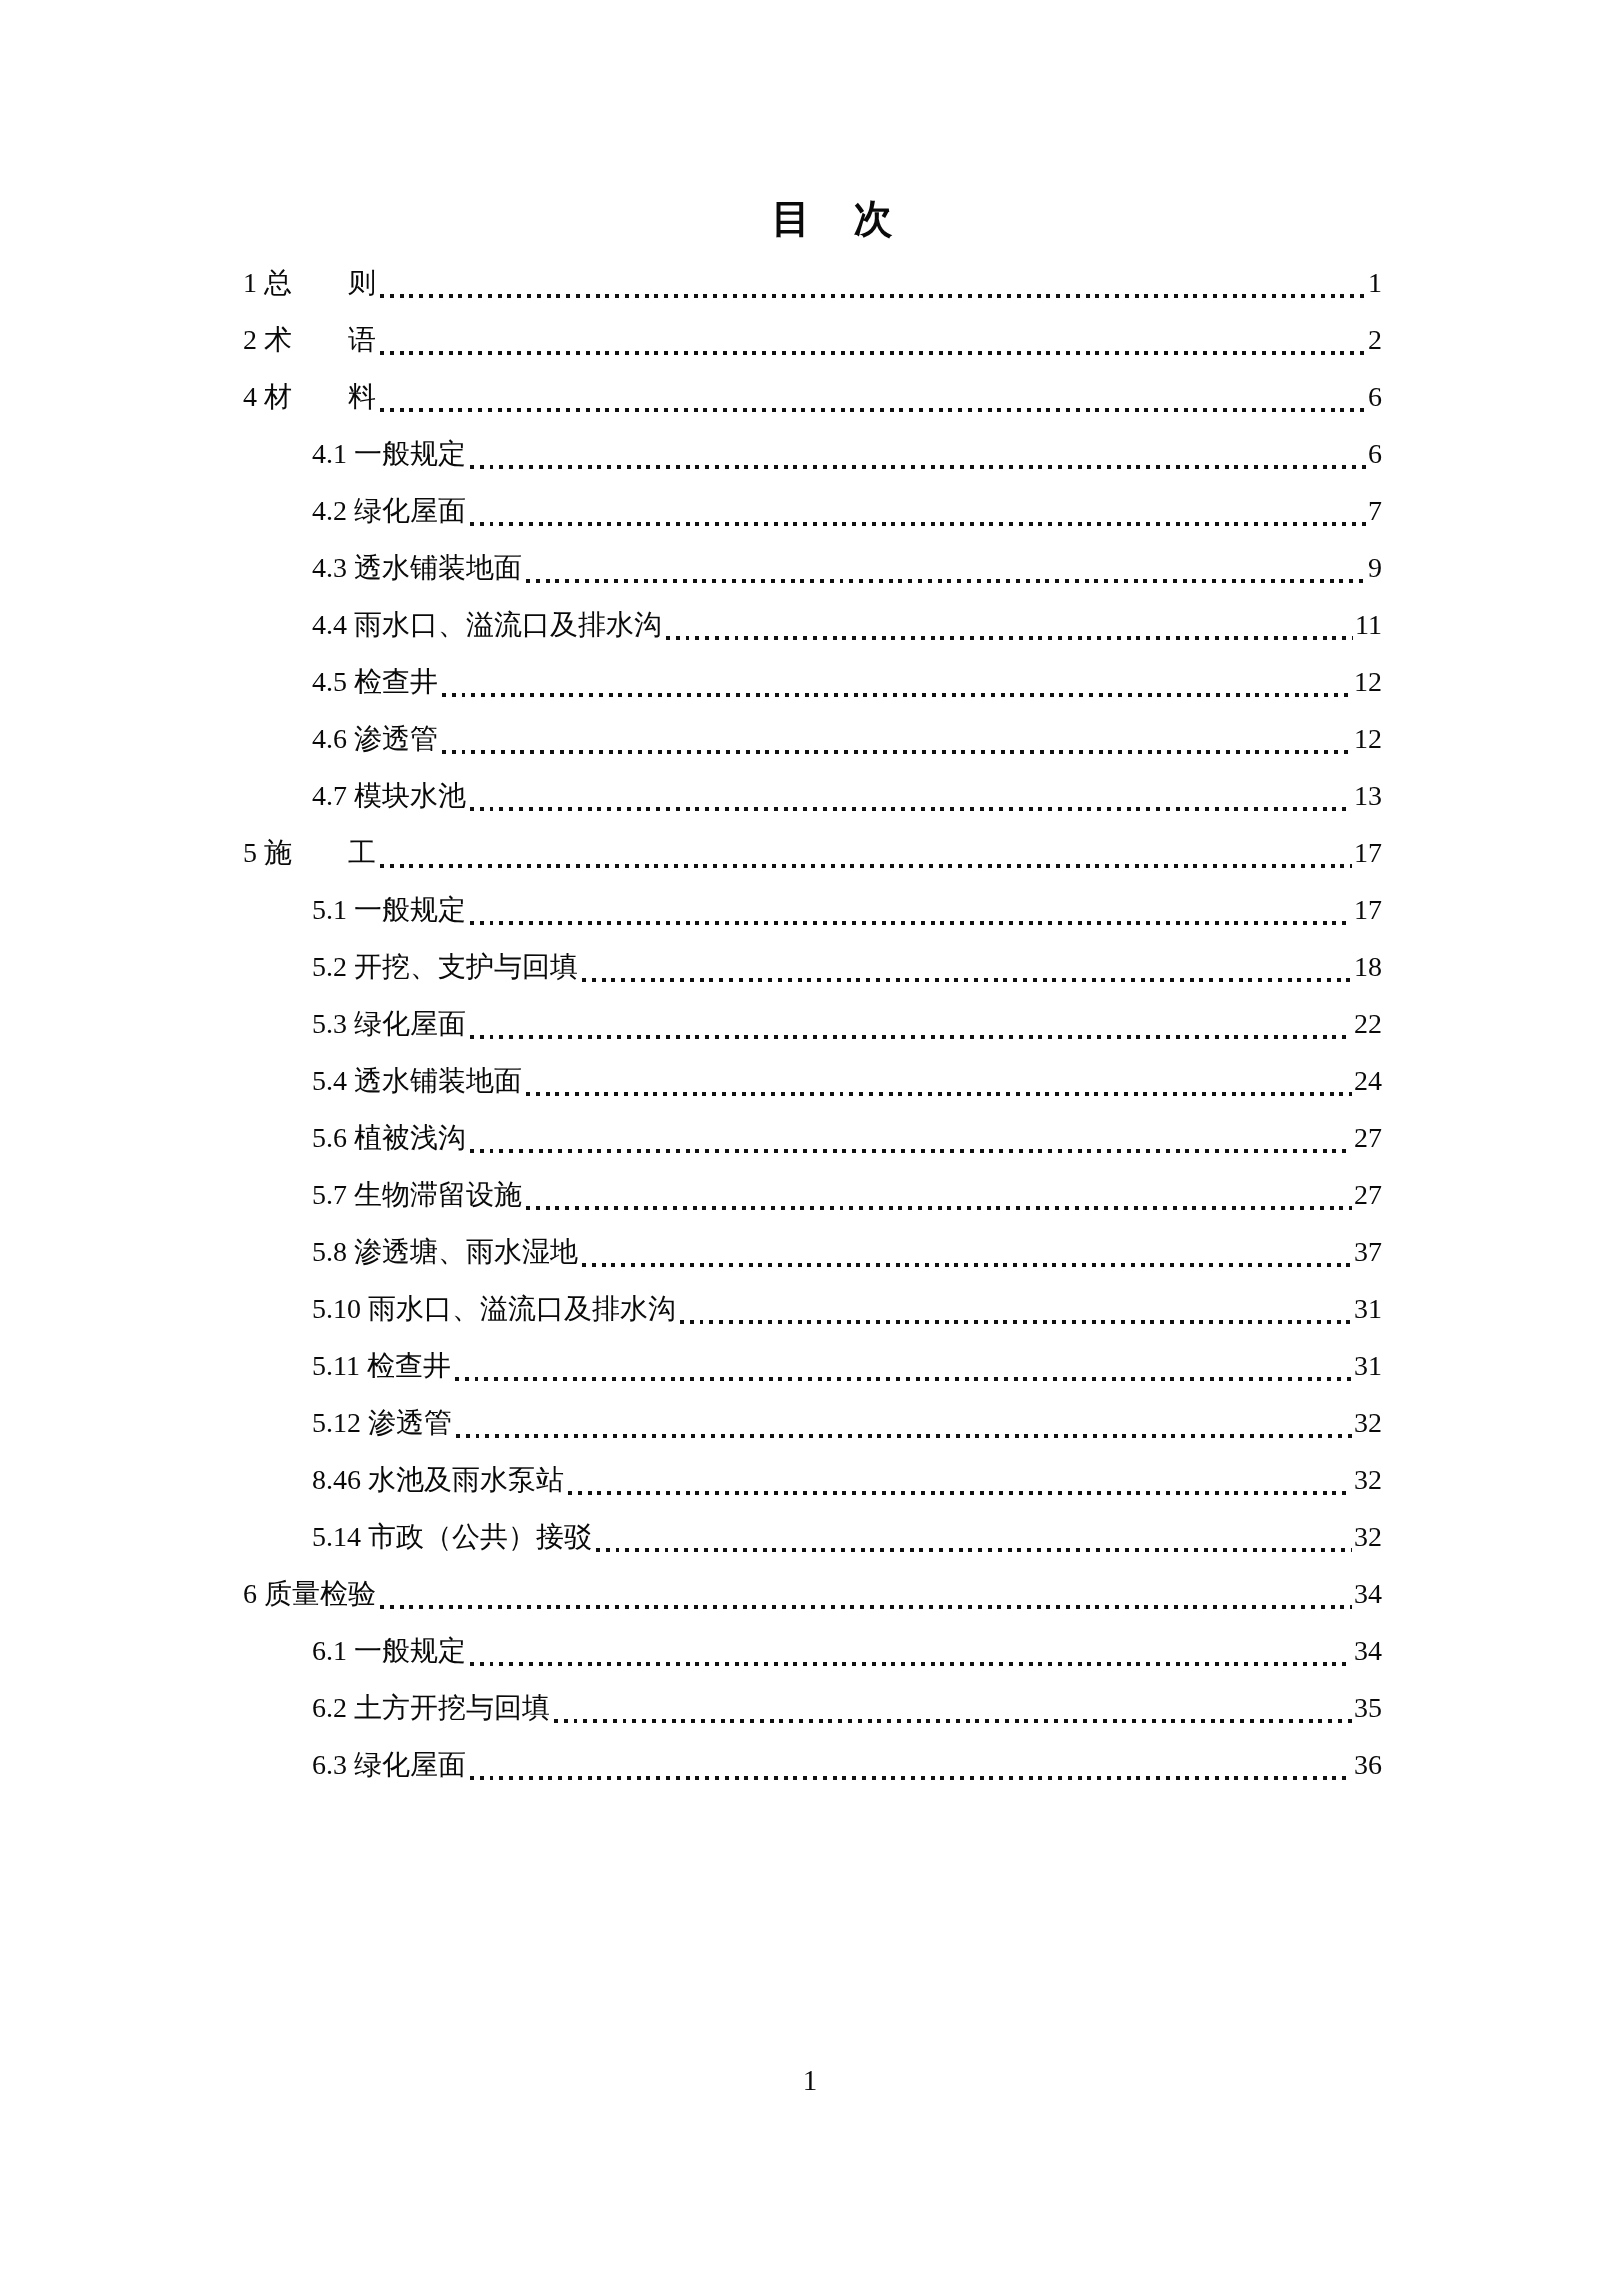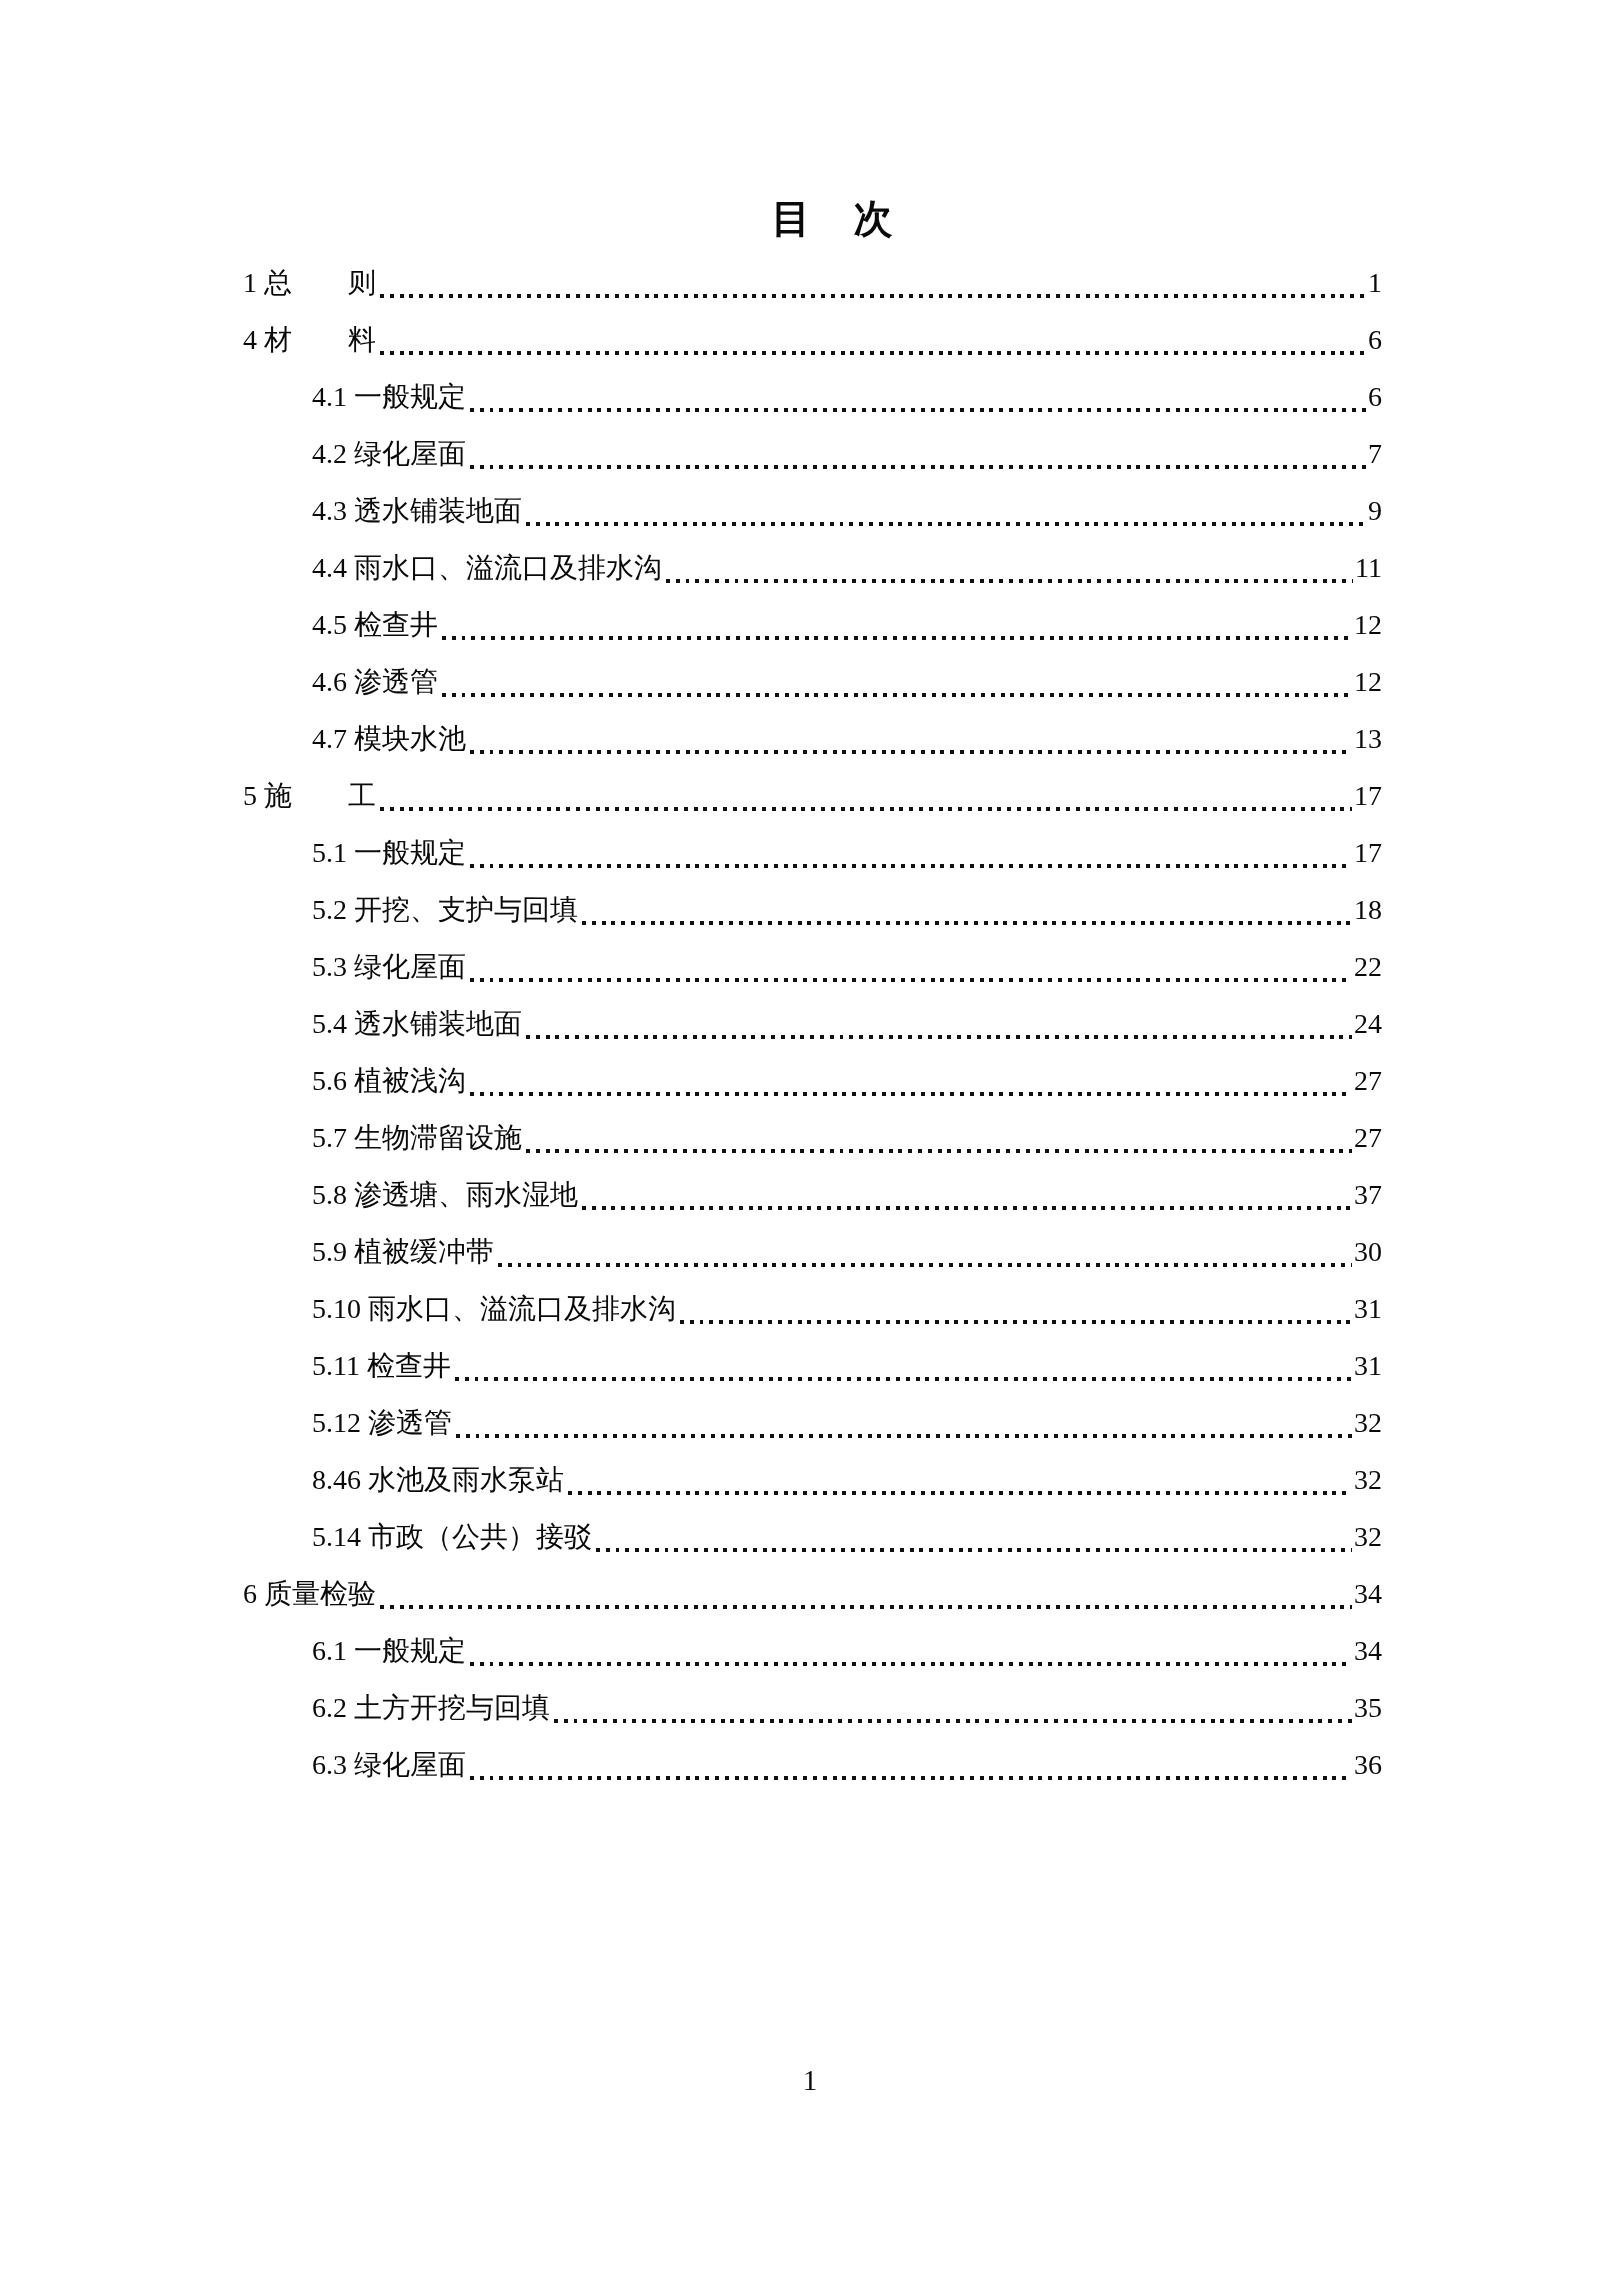--- a/index.html
+++ b/index.html
@@ -80,20 +80,25 @@
 <div class="page">
   <h1 class="title">目　次</h1>
 
   <div class="toc">
       <div class="toc-row level-1">
         <span class="toc-label">1 总　　则</span>
         <span class="leader"></span>
         <span class="page-num">1</span>
       </div>
       <div class="toc-row level-1">
+        <span class="toc-label">2 术　　语</span>
+        <span class="leader"></span>
+        <span class="page-num">2</span>
+      </div>
+      <div class="toc-row level-1">
         <span class="toc-label">4 材　　料</span>
         <span class="leader"></span>
         <span class="page-num">6</span>
       </div>
       <div class="toc-row level-2">
         <span class="toc-label">4.1 一般规定</span>
         <span class="leader"></span>
         <span class="page-num">6</span>
       </div>
       <div class="toc-row level-2">
@@ -158,25 +163,20 @@
       </div>
       <div class="toc-row level-2">
         <span class="toc-label">5.7 生物滞留设施</span>
         <span class="leader"></span>
         <span class="page-num">27</span>
       </div>
       <div class="toc-row level-2">
         <span class="toc-label">5.8 渗透塘、雨水湿地</span>
         <span class="leader"></span>
         <span class="page-num">37</span>
-      </div>
-      <div class="toc-row level-2">
-        <span class="toc-label">5.9 植被缓冲带</span>
-        <span class="leader"></span>
-        <span class="page-num">30</span>
       </div>
       <div class="toc-row level-2">
         <span class="toc-label">5.10 雨水口、溢流口及排水沟</span>
         <span class="leader"></span>
         <span class="page-num">31</span>
       </div>
       <div class="toc-row level-2">
         <span class="toc-label">5.11 检查井</span>
         <span class="leader"></span>
         <span class="page-num">31</span>

